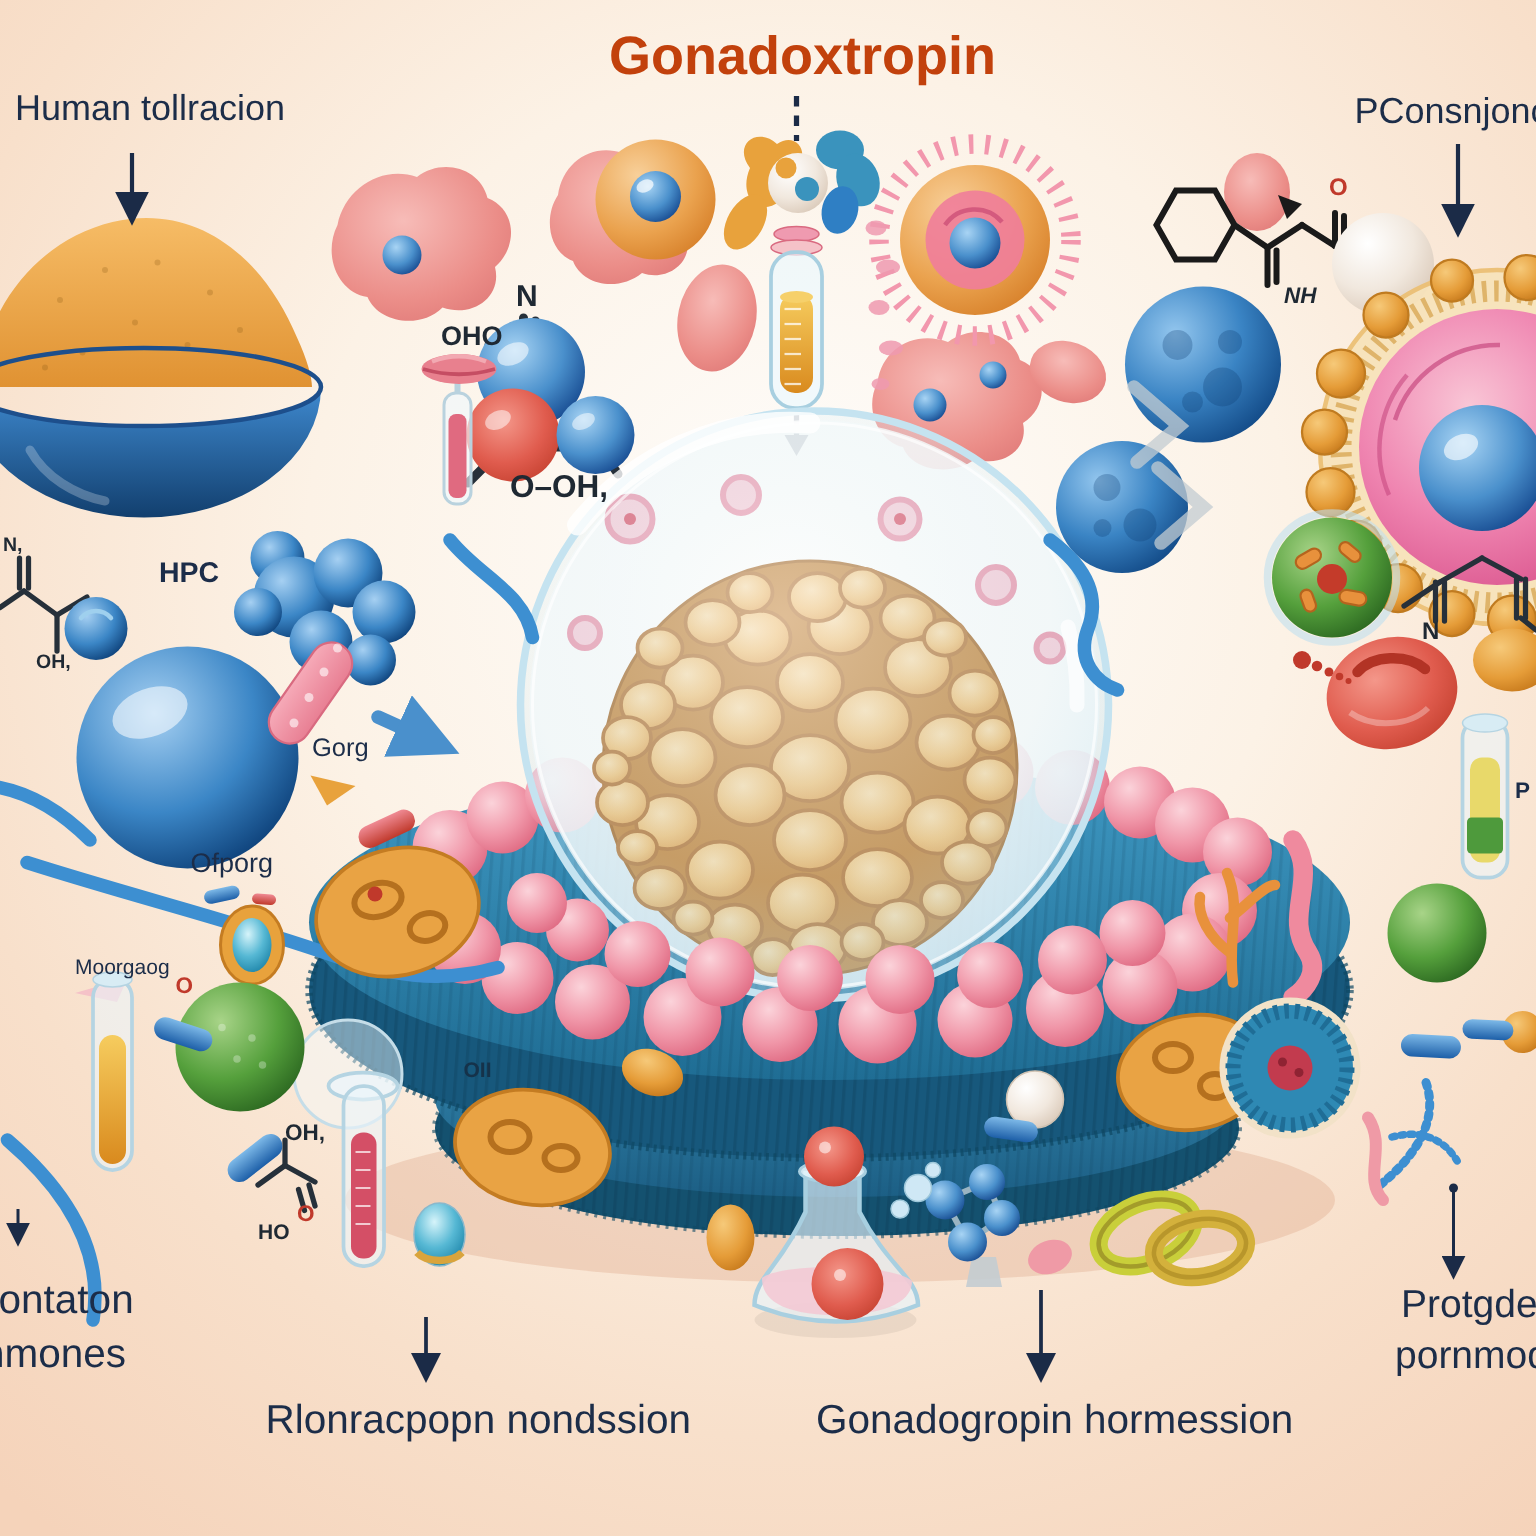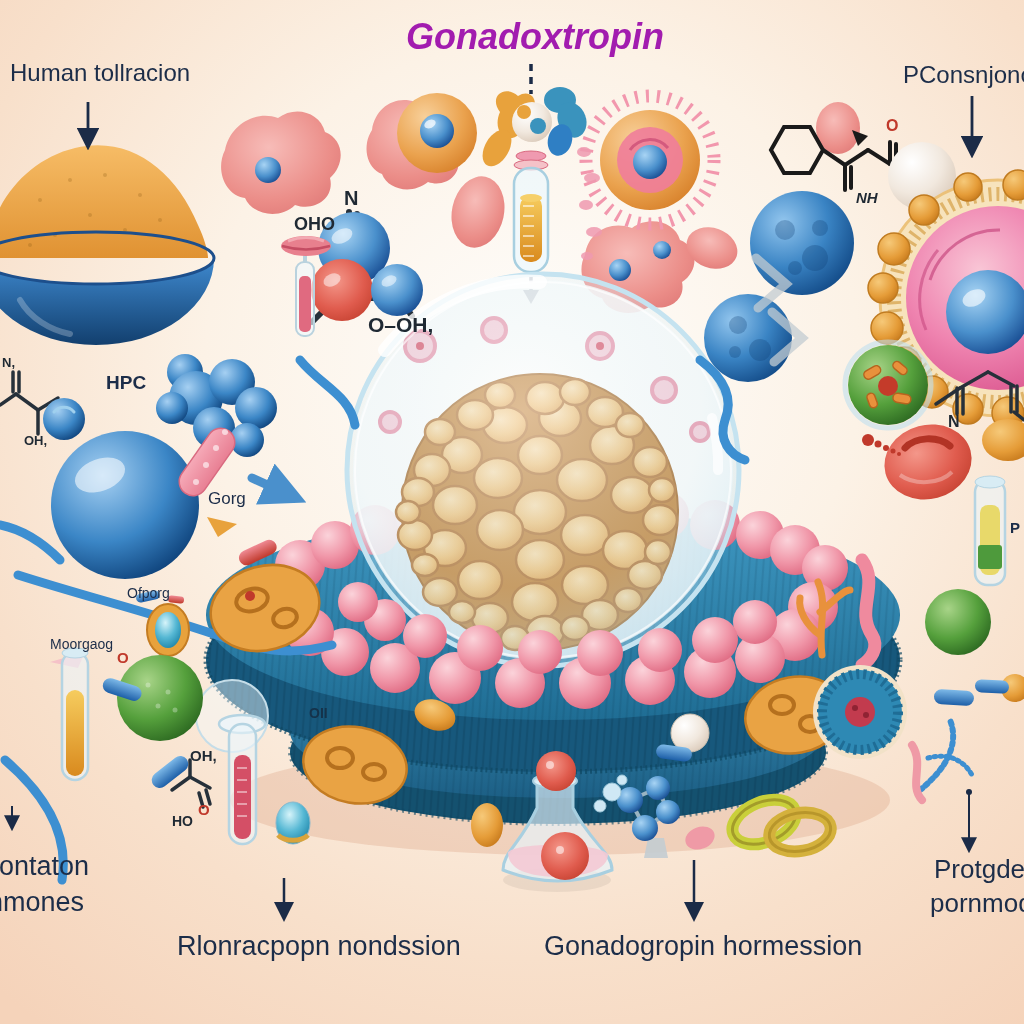--- a/index.html
+++ b/index.html
@@ -650,31 +650,31 @@
   <line x1="88" y1="102" x2="88" y2="146" stroke-width="2.8" marker-end="url(#ah)"></line>
   <line x1="972" y1="96" x2="972" y2="154" stroke-width="2.8" marker-end="url(#ah)"></line>
   <line x1="284" y1="878" x2="284" y2="918" stroke-width="2.5" marker-end="url(#ah)"></line>
   <line x1="694" y1="860" x2="694" y2="918" stroke-width="2.5" marker-end="url(#ah)"></line>
   <line x1="969" y1="794" x2="969" y2="850" stroke-width="2" marker-end="url(#ah)"></line>
   <circle cx="969" cy="792" r="3" fill="#1b2b47" stroke="none"></circle>
   <line x1="12" y1="806" x2="12" y2="828" stroke-width="2" marker-end="url(#ah)"></line>
 </g>
 </svg>
 
-<div class="lbl" style="left:350px;top:18px;width:370px;text-align:center;font-size:36px;font-weight:700;color:#a21caf;font-style:italic;">Gonadoxtropin</div>
+<div class="lbl" style="left:350px;top:18px;width:370px;text-align:center;font-size:36px;font-weight:700;color:#c2410c;">Gonadoxtropin</div>
 
 <div class="lbl" style="left:10px;top:60px;font-size:24px;">Human tollracion</div>
 
 <div class="lbl" style="left:903px;top:62px;font-size:24px;">PConsnjonc</div>
 
 <div class="lbl" style="left:106px;top:373px;font-size:19px;font-weight:600;text-align:center;">HPC</div>
 
 <div class="lbl" style="left:208px;top:490px;font-size:17px;">Gorg</div>
 
-<div class="lbl" style="left:127px;top:586px;font-size:14px;">Ofporg</div>
+<div class="lbl" style="left:127px;top:566px;font-size:18px;">Ofporg</div>
 
 <div class="lbl" style="left:50px;top:637px;font-size:14px;">Moorgaog</div>
 
 <div class="lbl red" style="left:117px;top:650px;font-size:15px;font-weight:700;">O</div>
 
 <div class="lbl" style="left:309px;top:706px;font-size:14px;font-weight:600;color:#15324a;">OII</div>
 
 <div class="lbl" style="left:1010px;top:520px;font-size:15px;font-weight:600;">P</div>
 
 <div class="lbl" style="left:-16px;top:852px;font-size:27px;">dontaton</div>
@@ -682,21 +682,21 @@
 
 <div class="lbl" style="left:177px;top:932px;font-size:27px;">Rlonracpopn nondssion</div>
 
 <div class="lbl" style="left:544px;top:932px;font-size:27px;">Gonadogropin hormession</div>
 
 <div class="lbl" style="left:934px;top:856px;font-size:26px;">Protgde</div>
 <div class="lbl" style="left:930px;top:890px;font-size:26px;">pornmod</div>
 
 <div class="lbl chem" style="left:344px;top:188px;font-size:20px;">N</div>
 <div class="lbl chem" style="left:294px;top:215px;font-size:18px;">OHO</div>
-<div class="lbl chem" style="left:368px;top:314px;font-size:21px;">O–OH,</div>
+<div class="lbl chem" style="left:340px;top:314px;font-size:21px;">O–OH,</div>
 <div class="lbl chem red" style="left:886px;top:118px;font-size:16px;">O</div>
 <div class="lbl chem" style="left:856px;top:190px;font-size:15px;font-style:italic;">NH</div>
 <div class="lbl chem" style="left:976px;top:350px;font-size:18px;margin-left:47px;">NO</div>
 <div class="lbl chem" style="left:948px;top:414px;font-size:16px;">N</div>
 <div class="lbl chem" style="left:2px;top:356px;font-size:13px;">N,</div>
 <div class="lbl chem" style="left:24px;top:434px;font-size:13px;">OH,</div>
 <div class="lbl chem" style="left:190px;top:748px;font-size:15px;">OH,</div>
 <div class="lbl chem red" style="left:198px;top:802px;font-size:15px;">O</div>
 <div class="lbl chem" style="left:172px;top:814px;font-size:14px;">HO</div>
 

